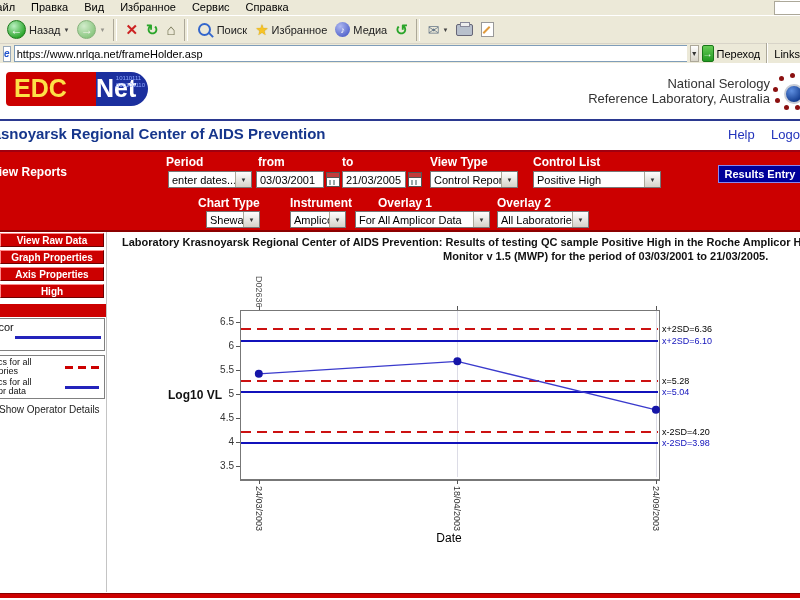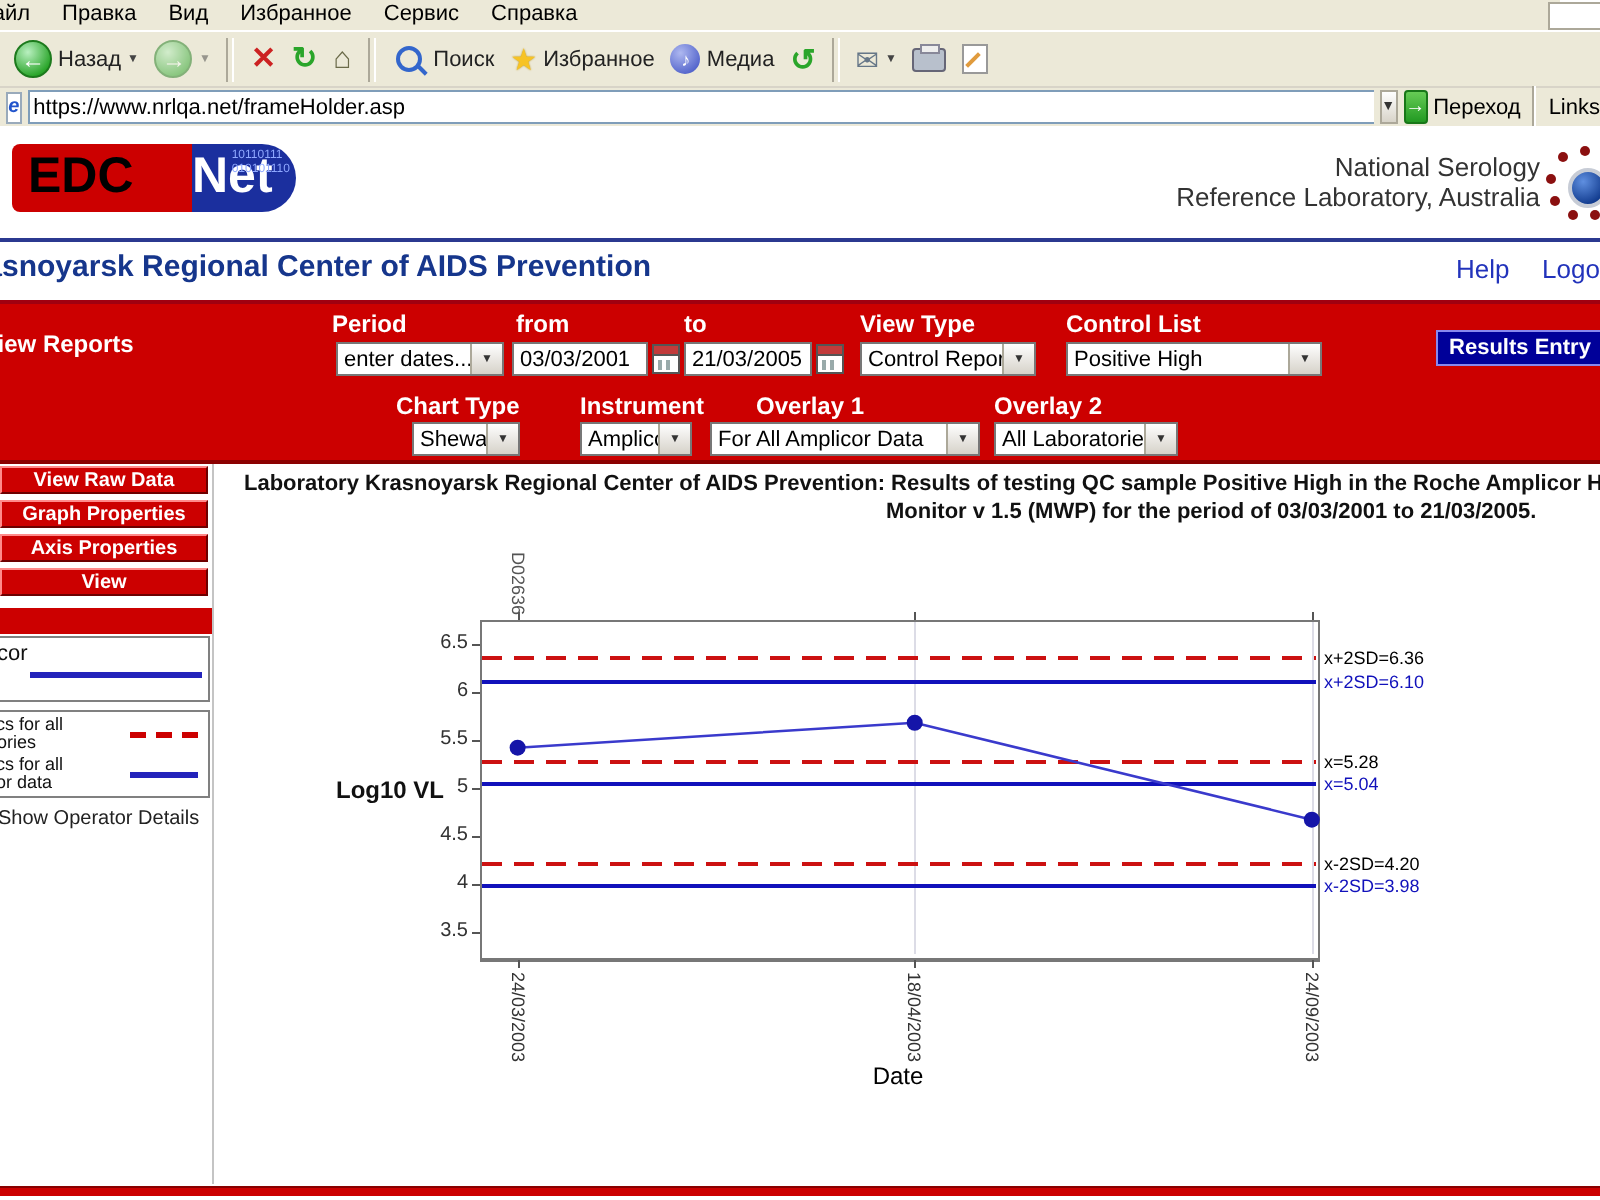--- a/index.html
+++ b/index.html
@@ -36,21 +36,21 @@
   .page-ico{width:13px;height:14px;background:#fff;border:1px solid #9ab;color:#2255cc;font-weight:bold;font-size:10px;text-align:center;line-height:13px;font-style:italic;}
   .addr-input{flex:0 0 668px;height:15px;border:1px solid #7f9db9;border-right:none;font-size:11px;font-family:"Liberation Sans",sans-serif;padding:0 2px;}
   .drop-btn{width:16px;height:17px;background:linear-gradient(#fefefe,#d8d4c9);border:1px solid #aca899;font-size:7px;display:flex;align-items:center;justify-content:center;color:#333;box-sizing:border-box;}
   .go-ico{width:15px;height:15px;background:linear-gradient(#66cc55,#229922);border:1px solid #187718;border-radius:2px;color:#fff;font-weight:bold;font-size:10px;display:flex;align-items:center;justify-content:center;}
   .go-lbl{color:#000;}
   .links-lbl{color:#000;}
 
   
   .whitepage{position:absolute;left:0;top:63px;width:800px;height:537px;background:#fff;}
   .edcnet{position:absolute;left:6px;top:72px;width:142px;height:34px;display:flex;border-radius:4px 17px 17px 4px;overflow:hidden;}
-  .edc-red{background:#cc0000;color:#000000;font-weight:bold;font-size:25px;padding:2px 0 0 8px;width:82px;}
+  .edc-red{background:#cc0000;color:#fde047;font-weight:bold;font-size:25px;padding:2px 0 0 8px;width:82px;}
   .edc-blue{background:#1b2f9e;color:#fff;font-weight:bold;font-size:25px;padding:2px 0 0 0;flex:1;position:relative;}
   .edc-bin{position:absolute;right:3px;top:3px;font-size:6px;line-height:7px;color:#8fa8ff;font-weight:normal;text-align:left;}
   .org{position:absolute;left:470px;top:76px;width:300px;text-align:right;font-size:13px;color:#333;line-height:15px;}
   .nrl-logo{position:absolute;left:770px;top:70px;width:44px;height:44px;}
   .nrl-core{position:absolute;left:14px;top:14px;width:16px;height:16px;border-radius:50%;background:radial-gradient(circle at 35% 30%,#5f8fe0,#123c8f 75%);border:2px solid #c7ccd6;}
   .nrl-dot{position:absolute;width:5px;height:5px;border-radius:50%;background:#8b1010;}
   .navy-line{position:absolute;left:0;top:119px;width:800px;height:2px;background:#2b3990;}
   .app-title{position:absolute;left:-24px;top:125px;font-size:15px;font-weight:bold;color:#16368c;white-space:nowrap;}
   .help-link,.logout-link{position:absolute;top:127px;font-size:13px;color:#2233bb;white-space:nowrap;}
   .help-link{left:728px;} .logout-link{left:771px;}
@@ -244,21 +244,21 @@
   </div>
   <div class="sel" style="left:497px;top:211px;width:92px;">
     <span class="sel-text">All Laboratories</span>
       <span class="sel-arrow">▼</span>
   </div>
 
   <div class="sb-buttons" id="sb-buttons">
       <div class="sbtn">View Raw Data</div>
       <div class="sbtn">Graph Properties</div>
       <div class="sbtn">Axis Properties</div>
-      <div class="sbtn">View</div>
+      <div class="sbtn">High</div>
     </div>
   <div class="sb-redbar"></div>
   <div class="legend-box1">
     <span>Amplicor</span>
     <span class="series-line"></span>
   </div>
   <div class="legend-box2" id="legend-stats">
       <div class="lrow">
         <div class="llab">Statistics for all laboratories</div>
         <span class="lsamp" style="background: repeating-linear-gradient(90deg, rgb(204, 0, 0) 0px, rgb(204, 0, 0) 8px, transparent 8px, transparent 13px);"></span>

